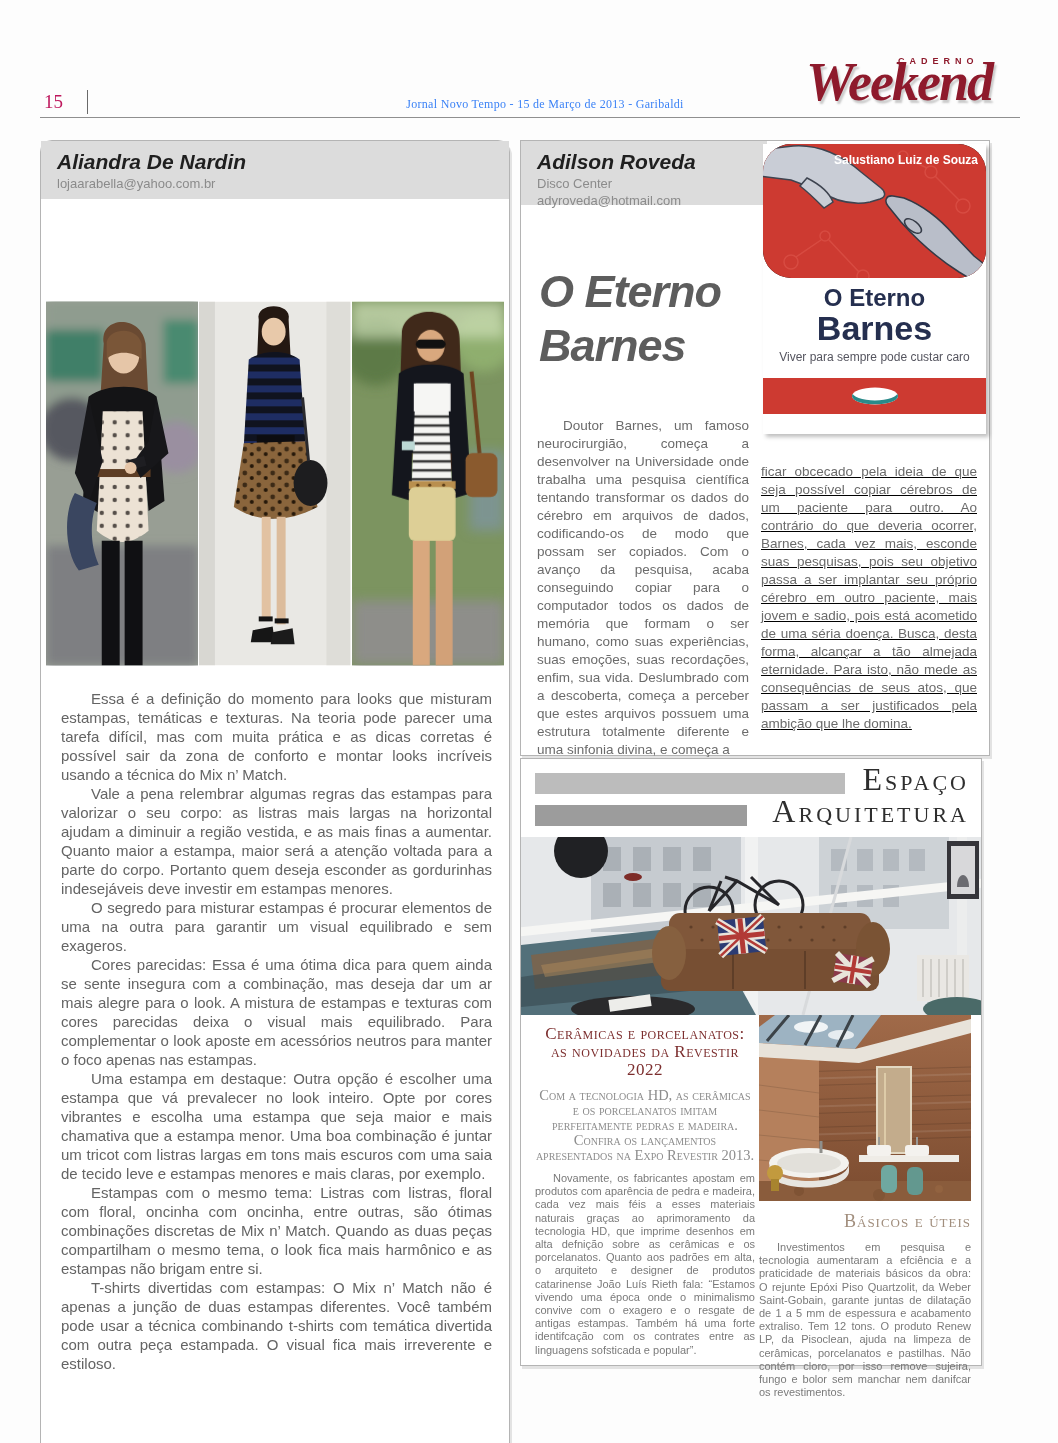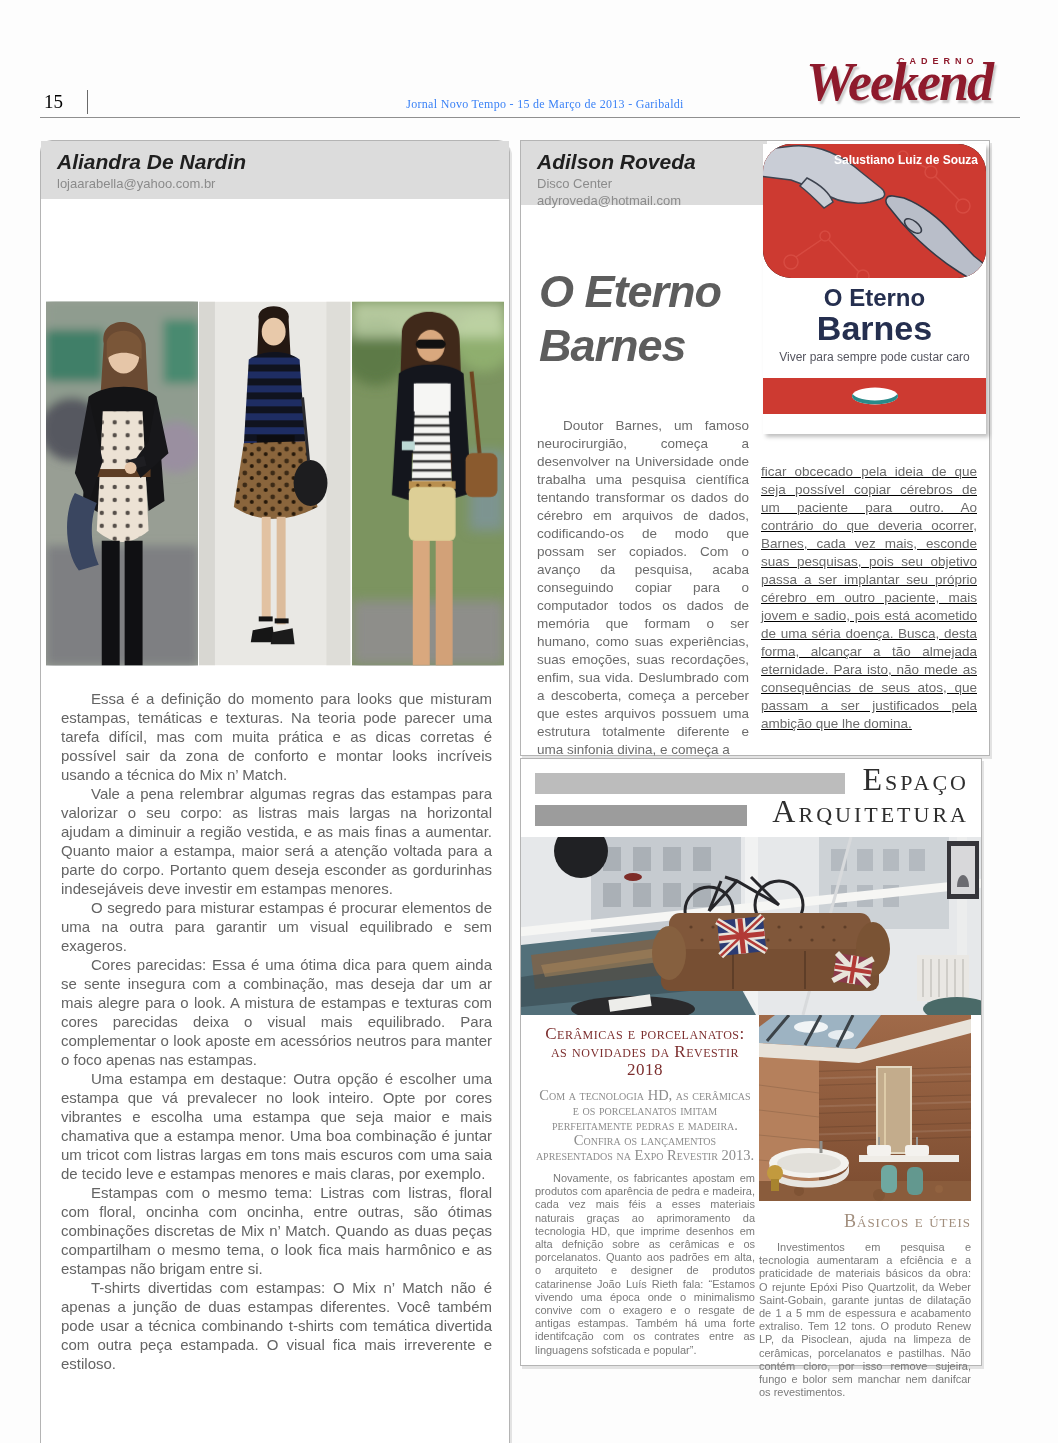--- a/index.html
+++ b/index.html
@@ -1,21 +1,21 @@
 <!DOCTYPE html>
 <html><head>
 <meta charset="utf-8">
 <style>
   html,body{margin:0;padding:0;background:#e9e9e9;}
   .page{position:relative;width:1058px;height:1443px;background:#fdfdfd;margin:0 auto;
         font-family:"Liberation Sans",sans-serif;overflow:hidden;}
 
   
   .pagenum{position:absolute;left:44px;top:90px;display:flex;align-items:center;gap:24px;
-           font:19px "Liberation Serif",serif;color:#000000;}
+           font:19px "Liberation Serif",serif;color:#be185d;}
   .pagenum .vbar{width:1px;height:24px;background:#6a6a6a;}
   .header-center{position:absolute;left:16px;top:97px;width:100%;text-align:center;
                  font:12px "Liberation Serif",serif;color:#3b82f6;letter-spacing:.3px;}
   .masthead{position:absolute;right:66px;top:54px;height:64px;}
   .mast-kicker{position:absolute;top:2px;left:92px;font:bold 9px "Liberation Sans",sans-serif;
                letter-spacing:5px;color:#8e1a2c;}
   .mast-title{font:italic bold 54px/56px "Liberation Serif",serif;color:#8e1a2c;
               letter-spacing:-2px;text-shadow:2px 3px 2px rgba(110,110,110,.35);}
   .header-rule{position:absolute;left:40px;right:38px;top:117px;border-top:1px solid #8f8f8f;}
 
@@ -371,21 +371,21 @@
       <rect x="426" y="4" width="32" height="58" fill="#35353a"></rect>
         <rect x="430" y="9" width="24" height="48" fill="#d8d8da"></rect>
       <path d="M436,50 C436,34 448,34 448,50 Z" fill="#6b6b70"></path>
       <ellipse cx="112" cy="172" rx="62" ry="13" fill="#2a2a2c"></ellipse>
       <rect x="88" y="160" width="42" height="12" fill="#ededea" transform="rotate(-8 109 166)"></rect>
       <ellipse cx="436" cy="172" rx="34" ry="12" fill="#4a6a68"></ellipse>
     </svg>
 
     <div class="arch-cols">
       <div class="ceramics-col">
-        <h3 class="ceramics-head">Cerâmicas e porcelanatos: as novidades da Revestir 2018</h3>
+        <h3 class="ceramics-head">Cerâmicas e porcelanatos: as novidades da Revestir 2022</h3>
         <div class="ceramics-sub">Com a tecnologia HD, as cerâmicas e os porcelanatos imitam perfeitamente pedras e madeira. Confira os lançamentos apresentados na Expo Revestir 2013.</div>
         <p class="small-body">Novamente, os fabricantes apostam em produtos com aparência de pedra e madeira, cada vez mais féis a esses materiais naturais graças ao aprimoramento da tecnologia HD, que imprime desenhos em alta defnição sobre as cerâmicas e os porcelanatos. Quanto aos padrões em alta, o arquiteto e designer de produtos catarinense João Luís Rieth fala: “Estamos vivendo uma época onde o minimalismo convive com o exagero e o resgate de antigas estampas. Também há uma forte identifcação com os contrates entre as linguagens sofsticada e popular”.</p>
       </div>
 
       <div class="basics-col">
         <svg width="212" height="186" viewBox="0 0 212 186">
           <defs>
             <linearGradient id="wallg" x1="0" y1="0" x2="0" y2="1">
               <stop offset="0" stop-color="#a06a49"></stop>
                 <stop offset="1" stop-color="#7c4c30"></stop>

